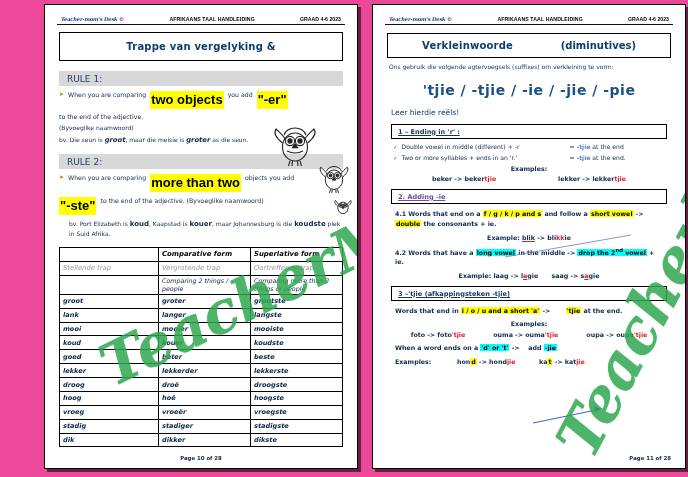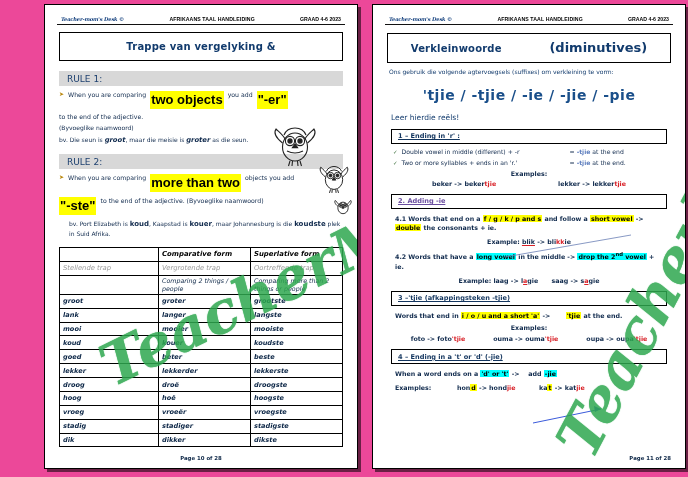--- a/index.html
+++ b/index.html
@@ -84,21 +84,21 @@
     font-family: "DejaVu Sans", sans-serif;
     font-weight: bold;
     font-size: 10px;
     color: #123b6d;
     letter-spacing: 0.2px;
     line-height: 1.5;
   }
   .title-line.sub2 { margin-top: 7px; }
   .title-box.tight { padding: 4px 4px; margin-top: 8px; }
   .title-line .small {
-    font-size: 13px;
+    font-size: 10px;
     color: #123b6d;
     letter-spacing: 0;
     margin-left: 44px;
   }
 
   .intro-line {
     font-size: 6px;
     color: #123b6d;
     margin: 5px 6px 0 6px;
     font-family: "DejaVu Sans", sans-serif;
@@ -623,21 +623,20 @@
           <span>-&gt;</span>
           <span>ouma</span><span class="red">'tjie</span>
         </span>
         <span>
           <span>oupa</span>
           <span>-&gt;</span>
           <span>oupa</span><span class="red">'tjie</span>
         </span>
       </div>
 
-      <div class="sec-box">4 – Ending in a 't' or 'd' (-jie)</div>
       <div class="para">
         <span>When a word ends on a</span>
         <span class="hl-cyan">'d' or 't'</span>
         <span>-&gt;</span>
         &nbsp;&nbsp;
         <span>add</span>
         <span class="hl-cyan">-jie</span>
       </div>
       <div class="ex-row-2">
         <span class="lbl">Examples:</span>

